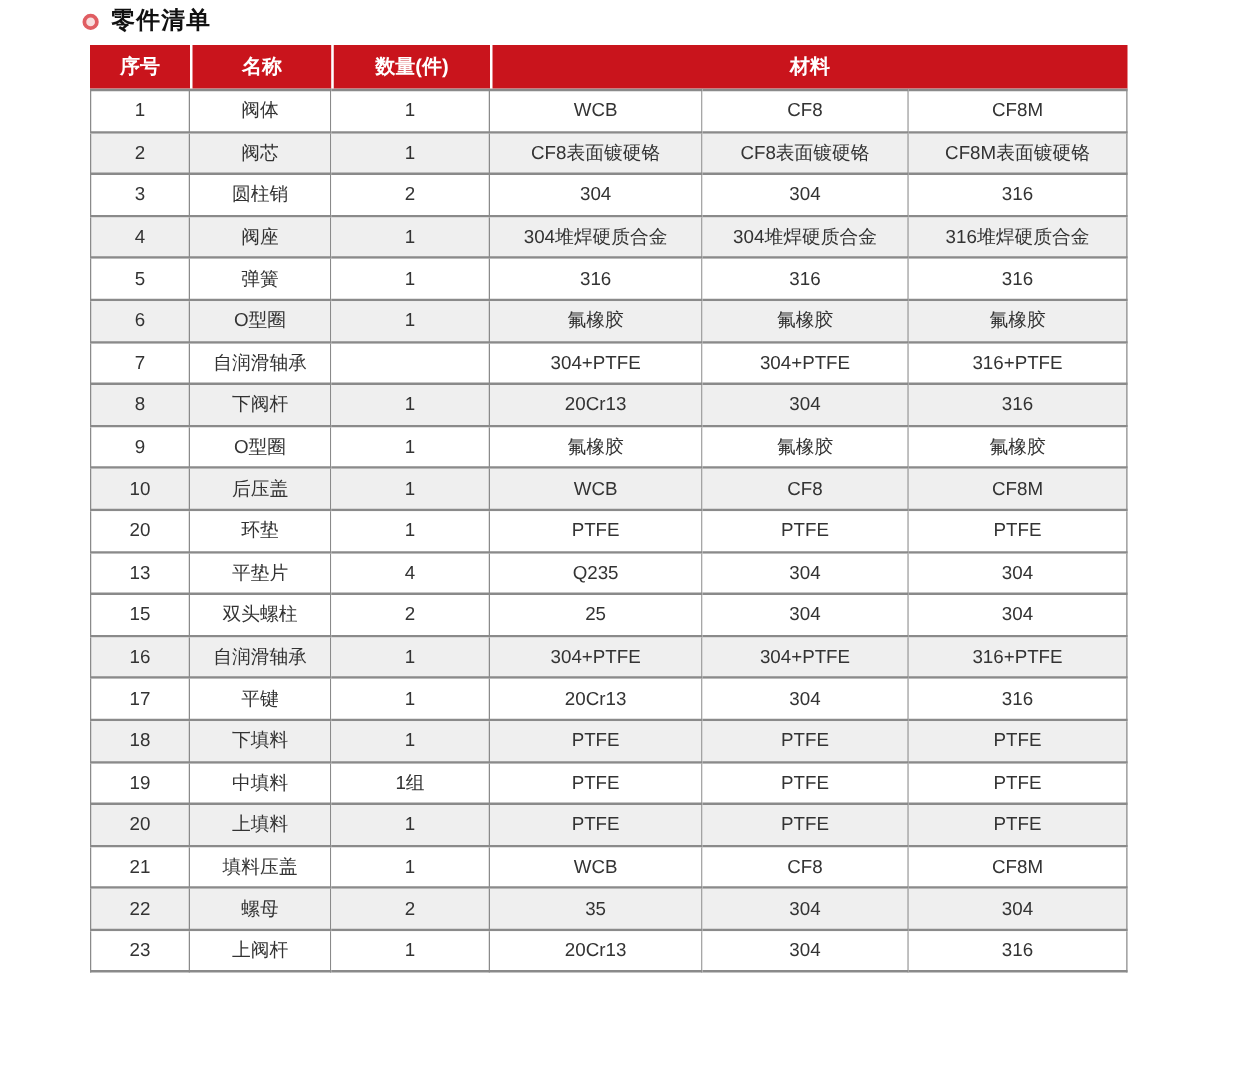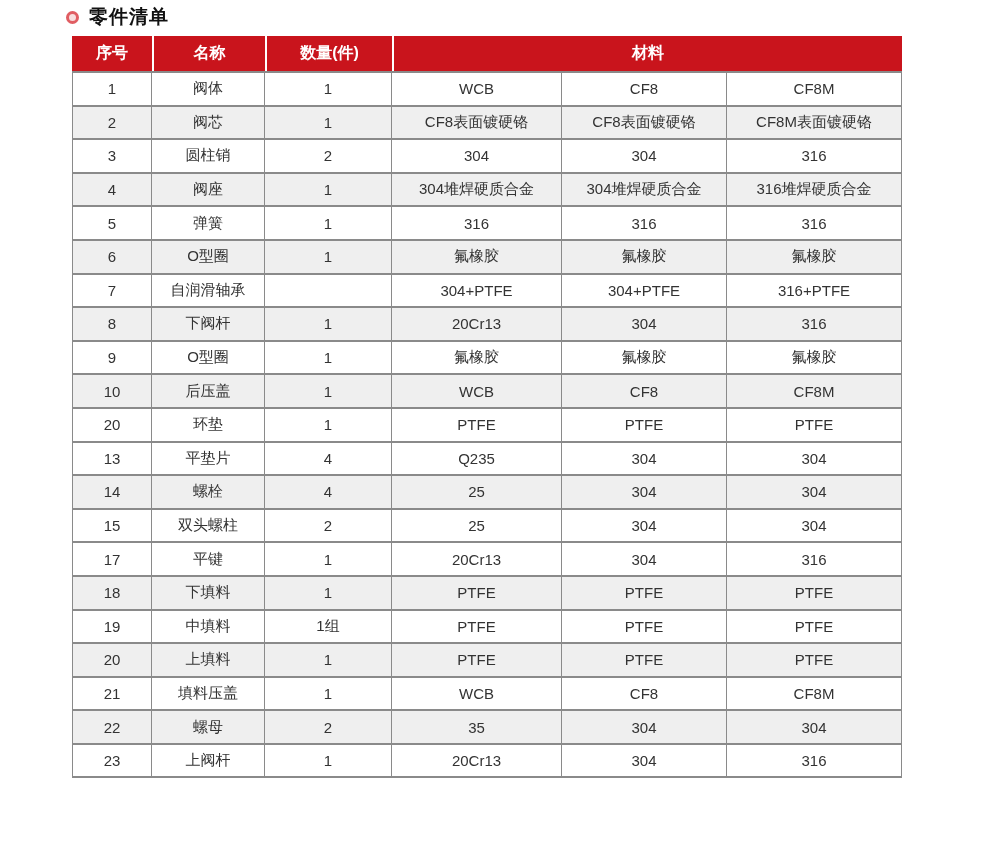--- a/index.html
+++ b/index.html
@@ -201,35 +201,35 @@
           <td>PTFE</td>
         </tr>
         <tr>
           <td>13</td>
           <td>平垫片</td>
           <td>4</td>
           <td>Q235</td>
           <td>304</td>
           <td>304</td>
         </tr>
-        <tr class="stripe">
-          <td>14</td>
-          <td>螺栓</td>
-          <td>4</td>
-          <td>25</td>
-          <td>304</td>
-          <td>304</td>
-        </tr>
         <tr>
           <td>15</td>
           <td>双头螺柱</td>
           <td>2</td>
           <td>25</td>
           <td>304</td>
           <td>304</td>
+        </tr>
+        <tr class="stripe">
+          <td>16</td>
+          <td>自润滑轴承</td>
+          <td>1</td>
+          <td>304+PTFE</td>
+          <td>304+PTFE</td>
+          <td>316+PTFE</td>
         </tr>
         <tr>
           <td>17</td>
           <td>平键</td>
           <td>1</td>
           <td>20Cr13</td>
           <td>304</td>
           <td>316</td>
         </tr>
         <tr class="stripe">

